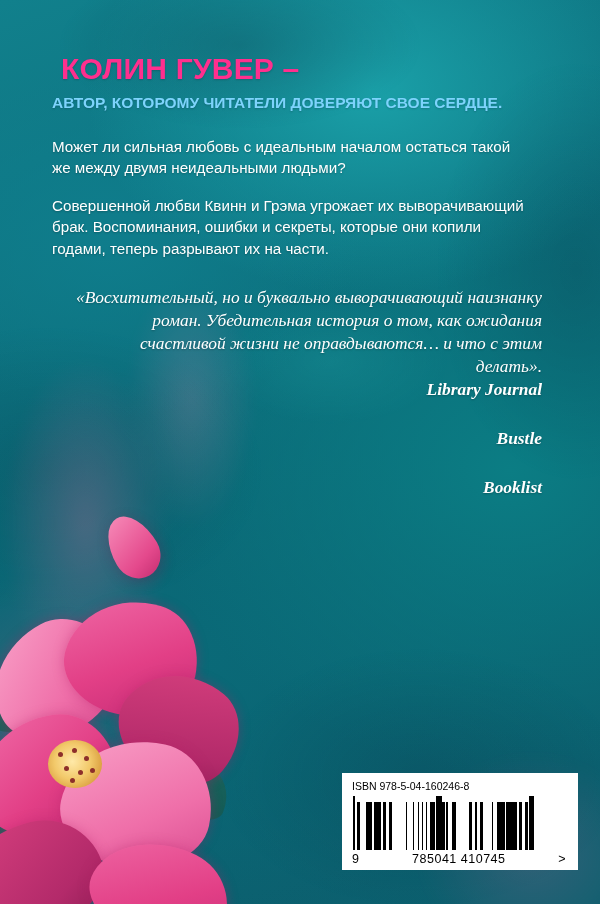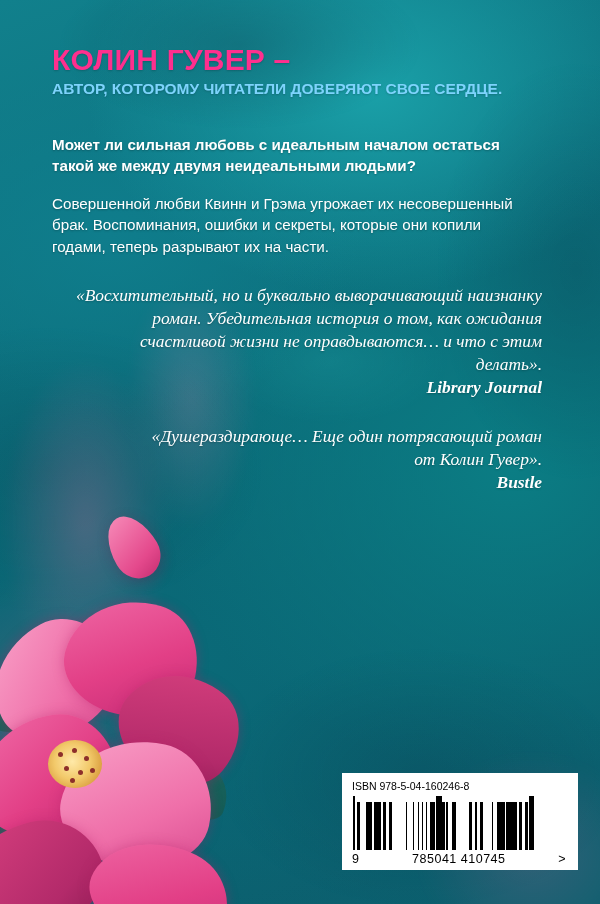--- a/index.html
+++ b/index.html
@@ -120,41 +120,41 @@
     z-index: 5;
     padding: 44px 44px 0 52px;
   }
   .headline {
     color: #ff2f8e;
     font-weight: bold;
     font-size: 30px;
     line-height: 1.06;
     letter-spacing: .2px;
     text-transform: uppercase;
-    margin: 0;
+    margin: 9px;
     text-shadow: 0 1px 2px rgba(0,0,0,.18);
   }
   .subhead {
     color: #7dd3fc;
     font-weight: bold;
     font-size: 15.5px;
     line-height: 1.15;
     text-transform: uppercase;
     margin: 4px 0 0 0;
     text-shadow: 0 1px 2px rgba(0,0,0,.18);
   }
   .para {
     color: #ffffff;
     font-size: 15.2px;
     line-height: 1.42;
     margin: 0 0 16px 0;
     max-width: 480px;
     text-shadow: 0 1px 2px rgba(0,0,0,.25);
   }
-  .para.first { margin-top: 36px; font-weight: bold; }
+  .para.first { margin-top: 24px; }
   .para.bold {
     font-weight: bold;
     margin-top: 26px;
     max-width: 470px;
   }
 
   
   .reviews {
     position: relative;
     z-index: 5;
@@ -260,33 +260,33 @@
     </div>
 
     <div class="floatpetal" style="left:140px; top:10px; transform:rotate(-30deg);"></div>
   </div>
 
   <div class="content">
     <h1 class="headline">КОЛИН ГУВЕР –</h1>
     <h2 class="subhead">АВТОР, КОТОРОМУ ЧИТАТЕЛИ ДОВЕРЯЮТ СВОЕ СЕРДЦЕ.</h2>
 
     <p class="para first">Может ли сильная любовь с идеальным началом остаться такой же между двумя неидеальными людьми?</p>
-    <p class="para">Совершенной любви Квинн и Грэма угрожает их несовершенный брак. Воспоминания, ошибки и секреты, которые они копили годами, теперь разрывают их на части.</p>
+    <p class="para">Совершенной любви Квинн и Грэма угрожает их выворачивающий брак. Воспоминания, ошибки и секреты, которые они копили годами, теперь разрывают их на части.</p>
   </div>
 
   <div class="reviews">
     <div class="review r1">
       <p>«Восхитительный, но и буквально выворачивающий наизнанку роман. Убедительная история о том, как ожидания счастливой жизни не оправдываются… и что с этим делать».</p>
       <p class="source">Library Journal</p>
     </div>
     <div class="review r2">
-      <p>«Душераздирающе… Еще один потрясающий роман от Колин Гувер».</p>
       <p class="source">Bustle</p>
     </div>
     <div class="review r3">
+      <p class="source">Booklist</p>
     </div>
   </div>
 
   <div class="barcode-box">
     <div class="isbn-text">ISBN 978-5-04-160246-8</div>
     <div class="bars">
         <i style="width: 1px; background: rgb(255, 255, 255);"></i>
         <i style="width: 2px; background: rgb(0, 0, 0);"></i>
         <i style="width: 2px; background: rgb(255, 255, 255);"></i>
         <i style="width: 3px; background: rgb(0, 0, 0); height: 88%;"></i>

